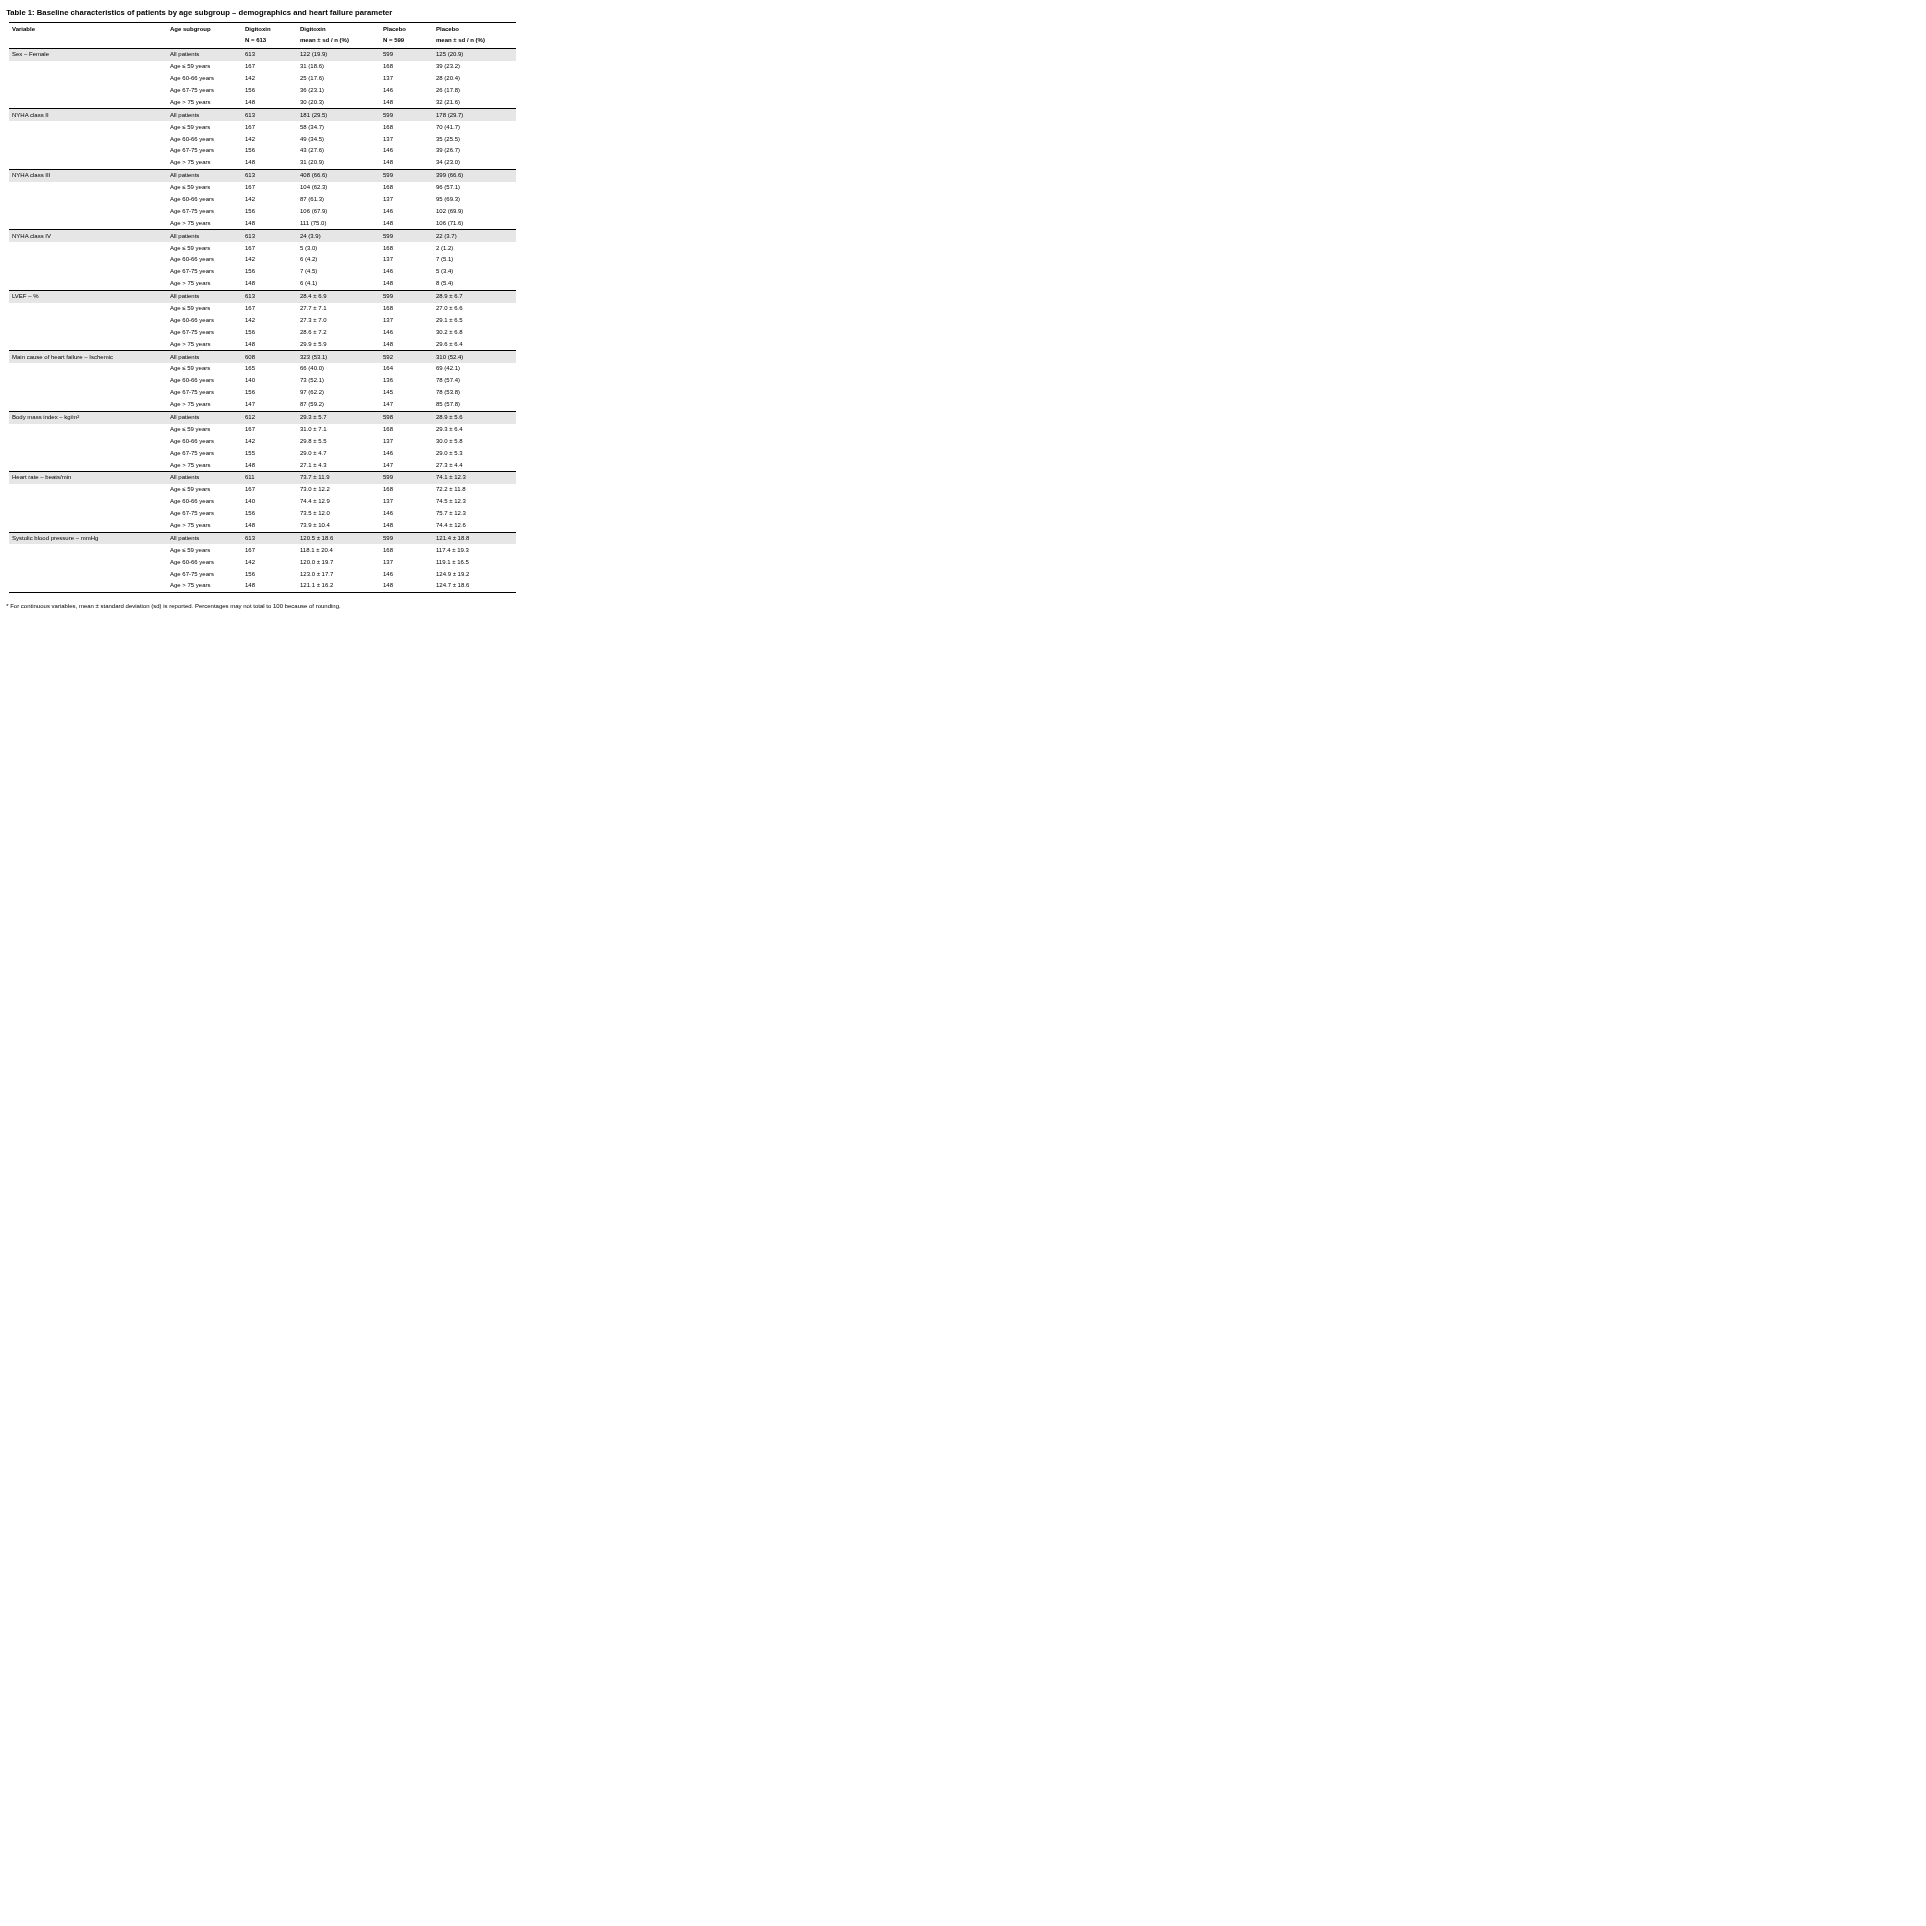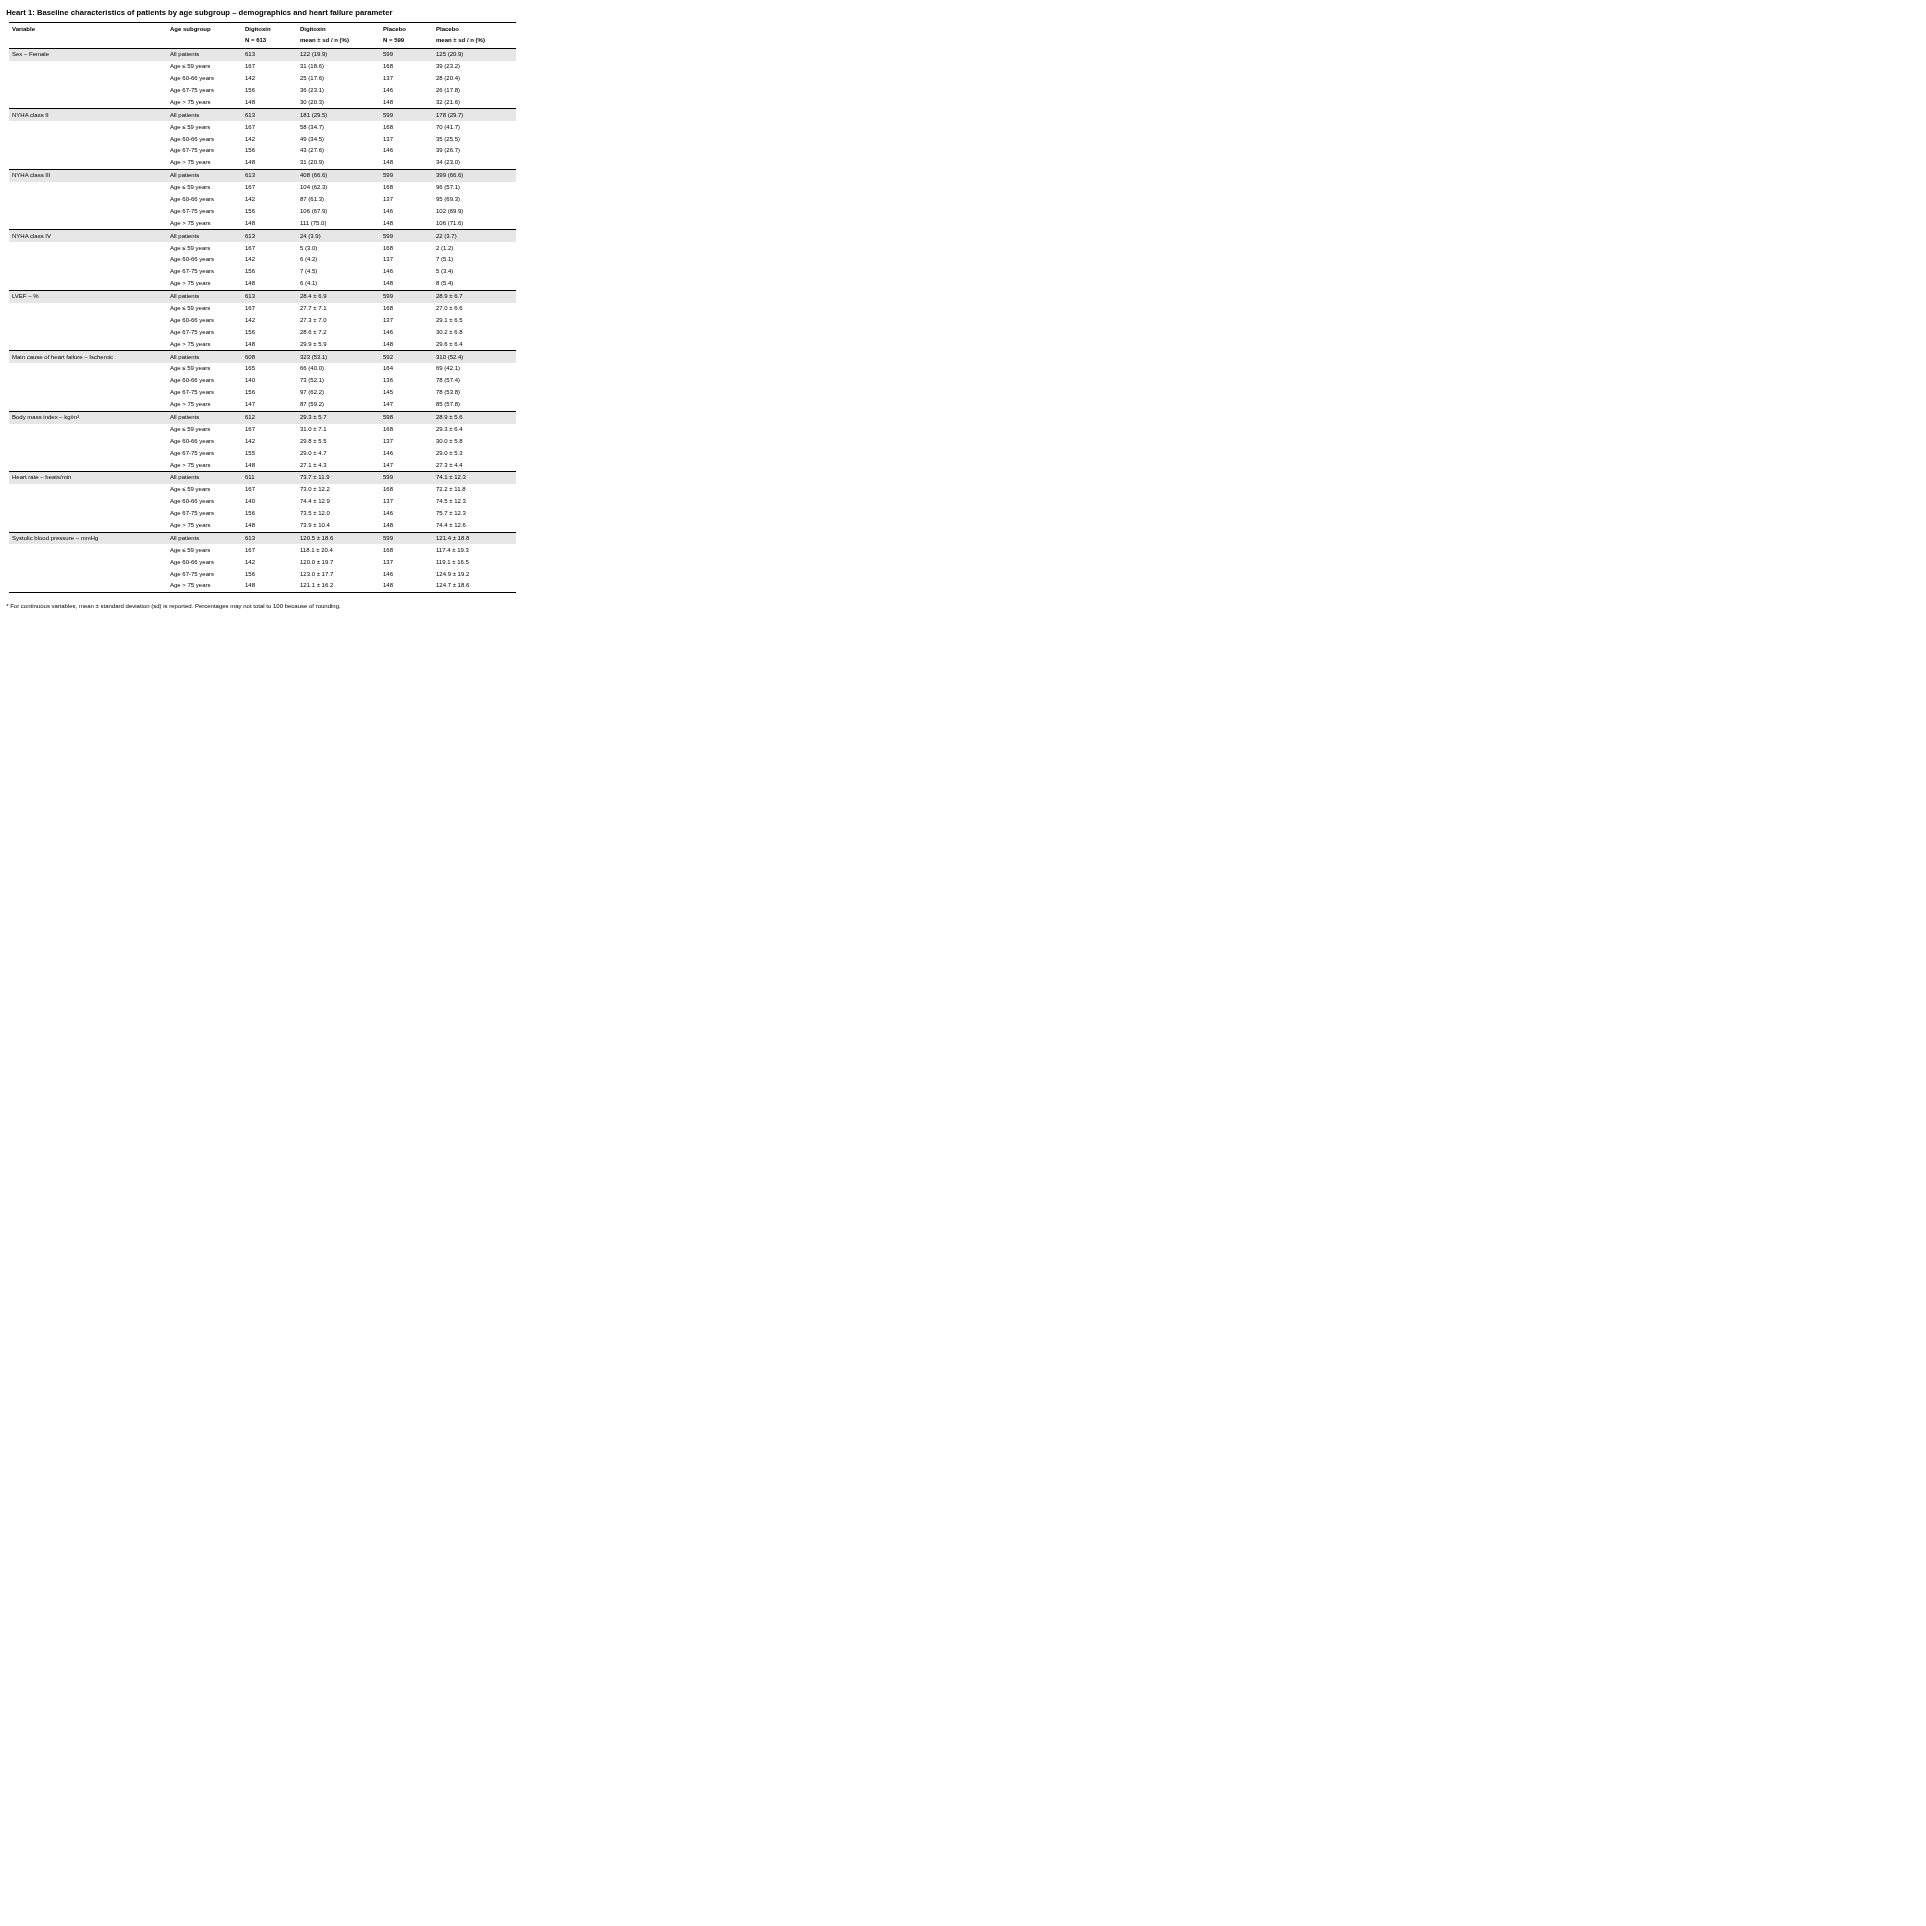--- a/index.html
+++ b/index.html
@@ -56,21 +56,21 @@
     font-size:6px;
     line-height:7.7px;
     margin:10px 0 0 0;
   }
 </style>
 </head>
 <body>
 
 <div class="page">
 
-  <div class="title">Heart 1: Baseline characteristics of patients by age subgroup – demographics and heart failure parameter</div>
+  <div class="title">Table 1: Baseline characteristics of patients by age subgroup – demographics and heart failure parameter</div>
 
   <table class="baseline">
     <colgroup>
       <col class="c1">
         <col class="c2">
         <col class="c3">
         <col class="c4">
         <col class="c5">
         <col class="c6">
     </colgroup>

